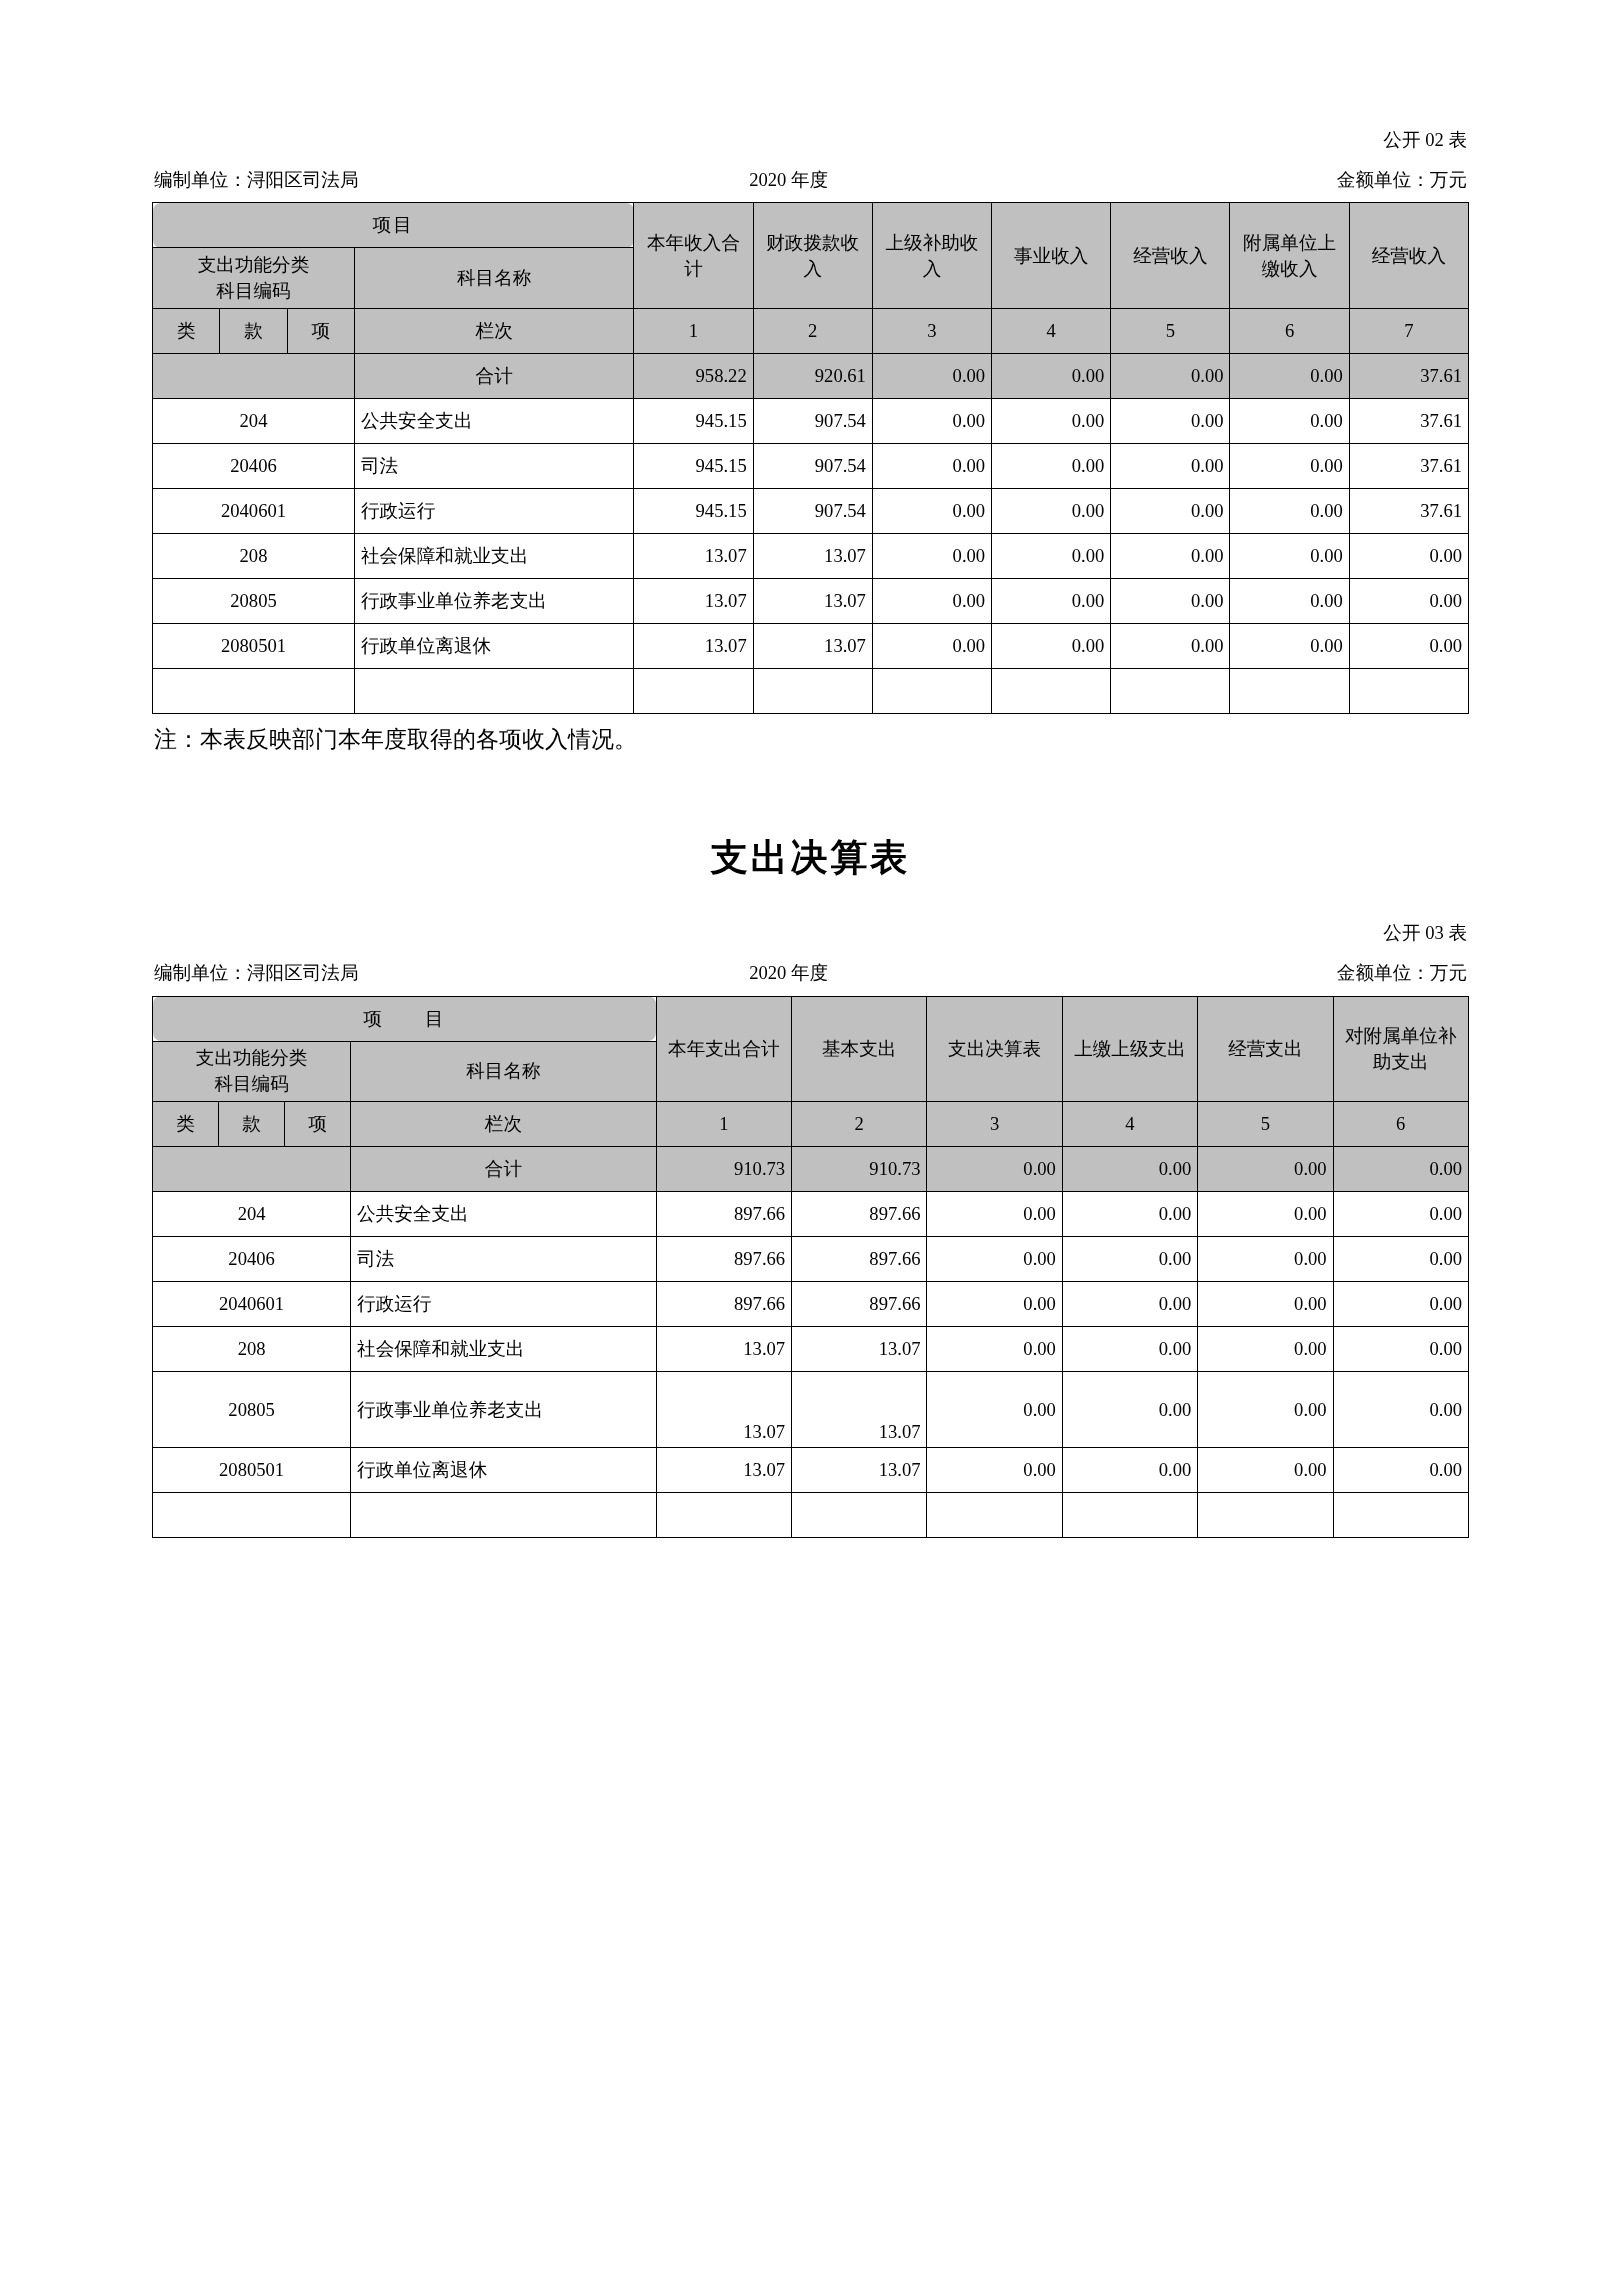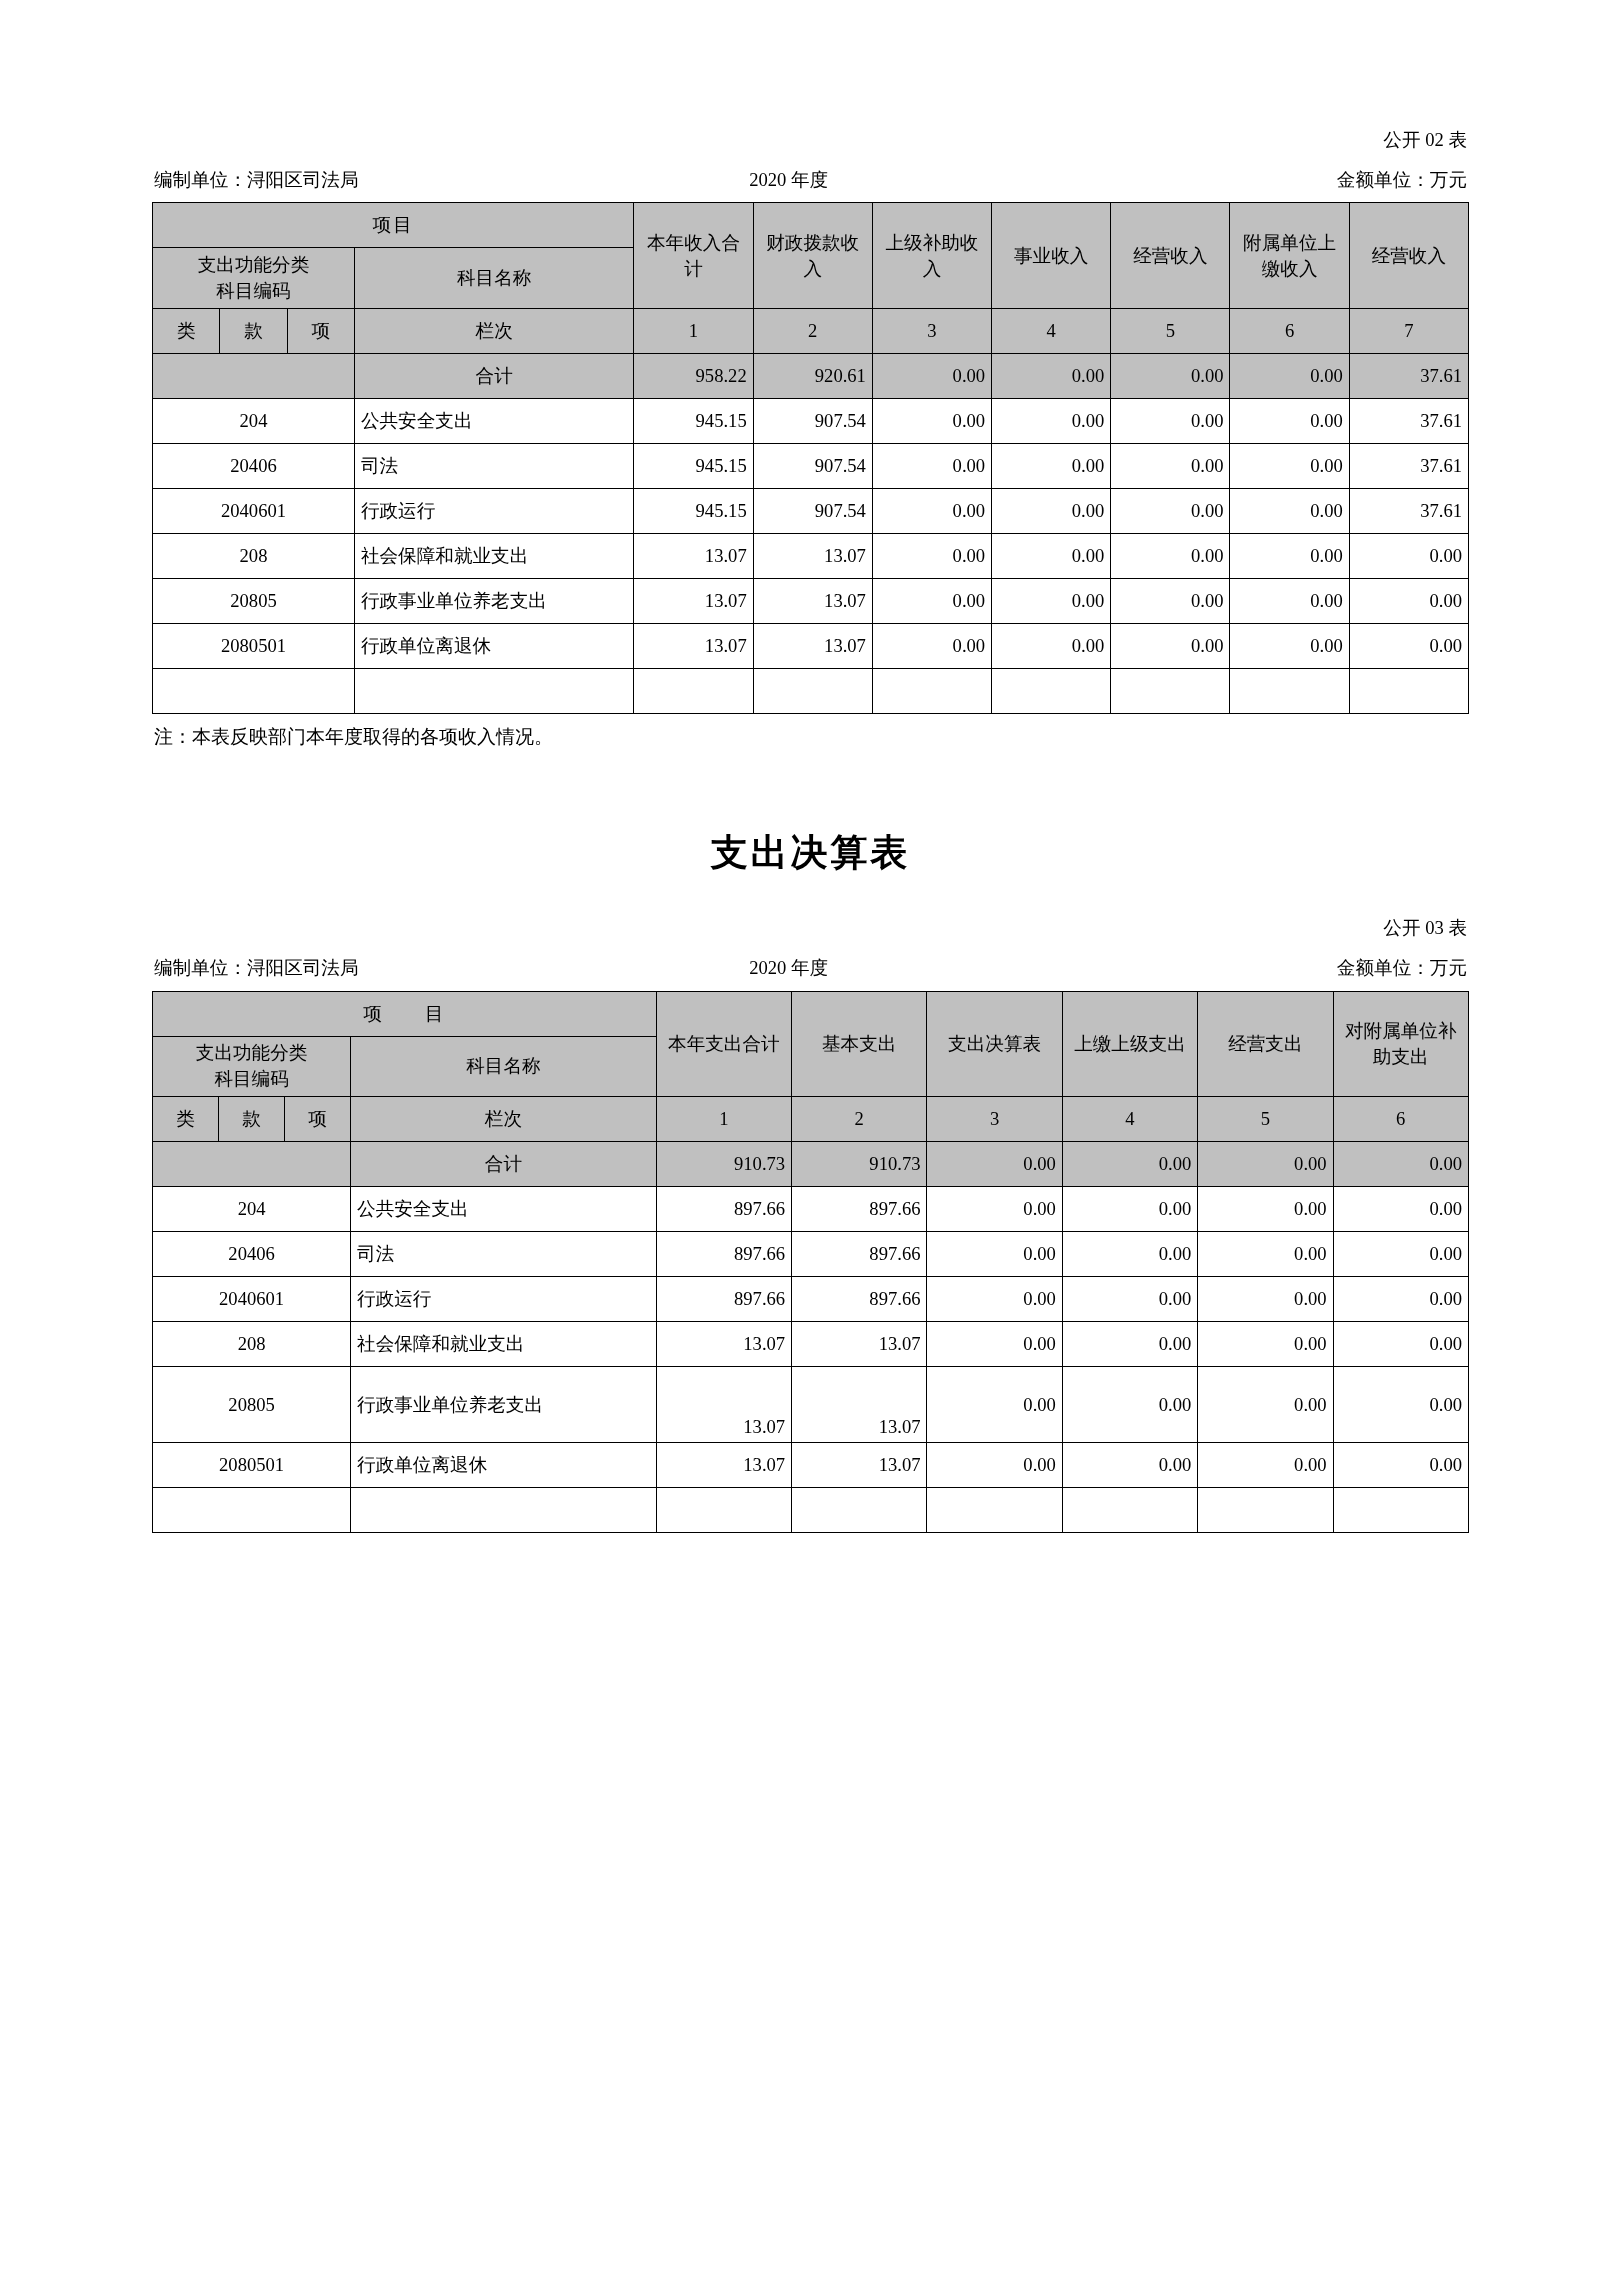--- a/index.html
+++ b/index.html
@@ -68,26 +68,26 @@
   .hdr-mid { height: 51px; }
   .num {
     text-align: right;
     padding-right: 13.7px;
   }
   .left { text-align: left; padding-left: 13.7px; }
   .indent1 { padding-left: 37px; }
   .row-code { text-align: center; padding-left: 13.7px; }
   .blank-row td { height: 43px; }
   .note {
-    font-size: 19px;
+    font-size: 23px;
     margin: 9.8px 0 0 0;
     padding-left: 2px;
   }
   .block-gap { height: 78px; }
-  .colspan-title { letter-spacing: 2px; }
+  .colspan-title { letter-spacing: 2px; border-radius: 8px; }
 </style>
 </head>
 <body>
 
 <div class="page">
 
   <div>
 
     <div class="sheet-code">公开 02 表</div>
 

